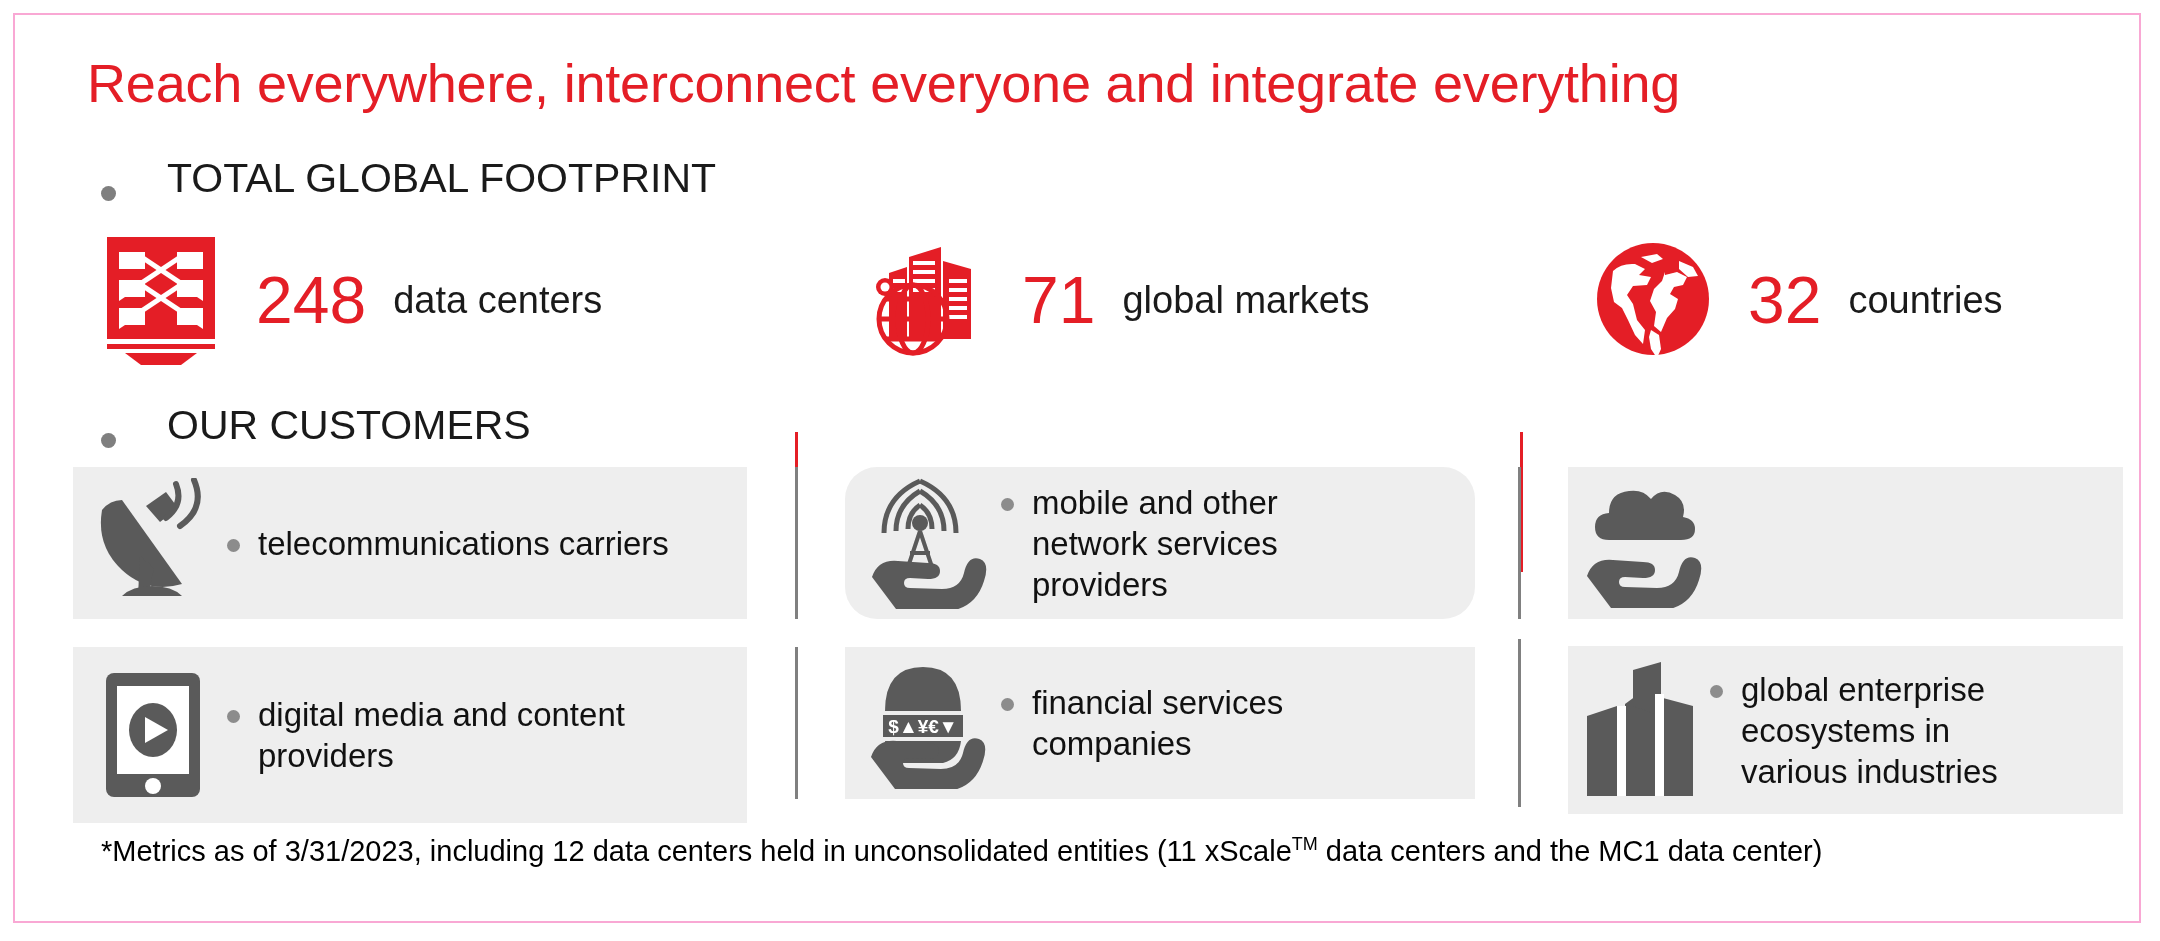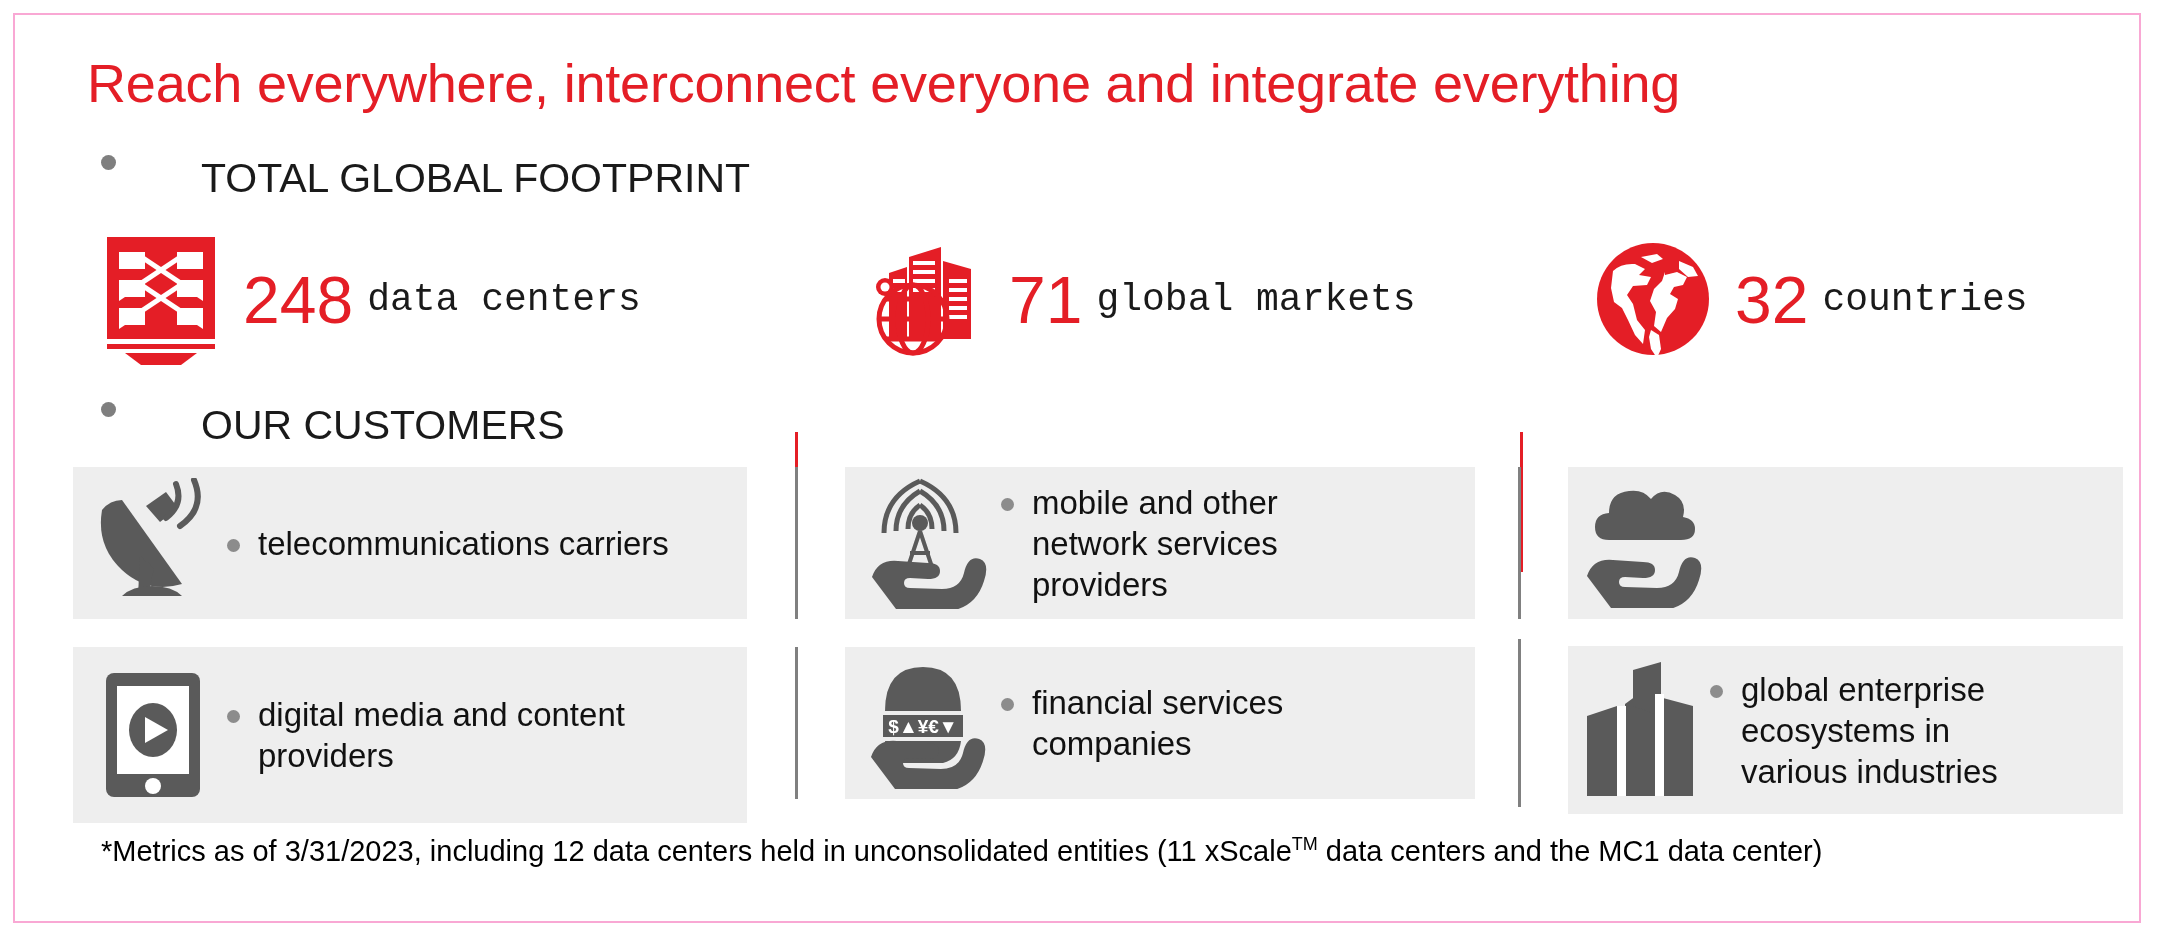--- a/index.html
+++ b/index.html
@@ -33,23 +33,22 @@
     line-height: 60px;
     color: #e41e26;
     white-space: nowrap;
     letter-spacing: -0.2px;
   }
 
   
   .section-head {
     position: absolute;
     display: flex;
-    align-items: flex-start;
+    align-items: flex-end;
     white-space: nowrap;
-    gap: 34px;
   }
   .section-head .bullet {
     width: 15px;
     height: 15px;
     border-radius: 50%;
     background: #7f7f7f;
     display: inline-block;
     flex: none;
   }
   .section-head .label {
@@ -67,20 +66,21 @@
     left: 0;
     top: 205px;
     width: 100%;
     height: 160px;
   }
   .stat {
     position: absolute;
     display: flex;
     align-items: center;
     height: 160px;
+    gap: 13px;
   }
   #stat-0 { left: 86px; }
   #stat-1 { left: 852px; }
   #stat-2 { left: 1578px; text-align: center; }
 
   .stat .icon-wrap {
     flex: none;
     display: flex;
     align-items: center;
     justify-content: center;
@@ -90,21 +90,20 @@
     line-height: 66px;
     color: #e41e26;
     margin-left: 22px;
   }
   .stat .unit {
     font-size: 38px;
     line-height: 42px;
     color: #1a1a1a;
     margin-left: 14px;
     white-space: nowrap;
-    font-family: Liberation Mono, monospace;
   }
 
   .v-divider-red {
     position: absolute;
     width: 3px;
     background: #e41e26;
     top: 212px;
     height: 140px;
   }
   #div-red-1 { left: 780px; }
@@ -145,21 +144,21 @@
   .card .card-label {
     font-size: 33px;
     line-height: 41px;
     color: #111111;
     margin-left: 18px;
     white-space: pre-line;
   }
 
   
   #card-0 { left: 58px;  top: 0px;   width: 674px; height: 152px; align-items: center; }
-  #card-1 { left: 830px; top: 0px;   width: 630px; height: 152px; }
+  #card-1 { left: 830px; top: 0px;   width: 630px; height: 152px; border-radius: 32px; }
   #card-2 { left: 1553px; top: 0px;  width: 555px; height: 152px; }
   
   #card-3 { left: 58px;  top: 180px; width: 674px; height: 176px; }
   #card-4 { left: 830px; top: 180px; width: 630px; height: 152px; }
   #card-5 { left: 1553px; top: 172px; width: 555px; height: 168px; margin-top: 7px; }
 
   .v-divider-gray {
     position: absolute;
     width: 3px;
     background: #808080;

